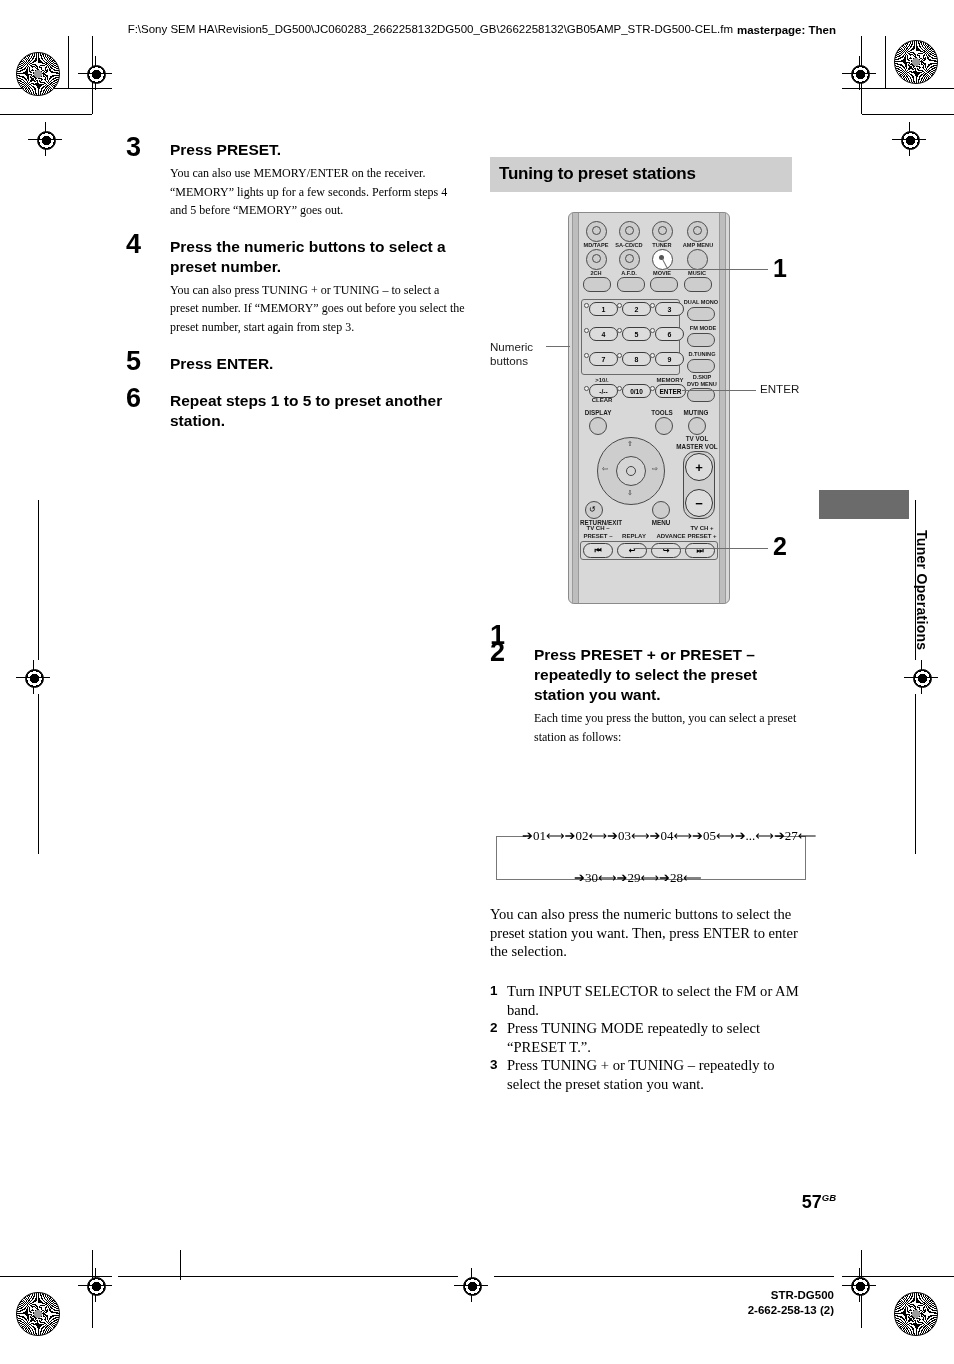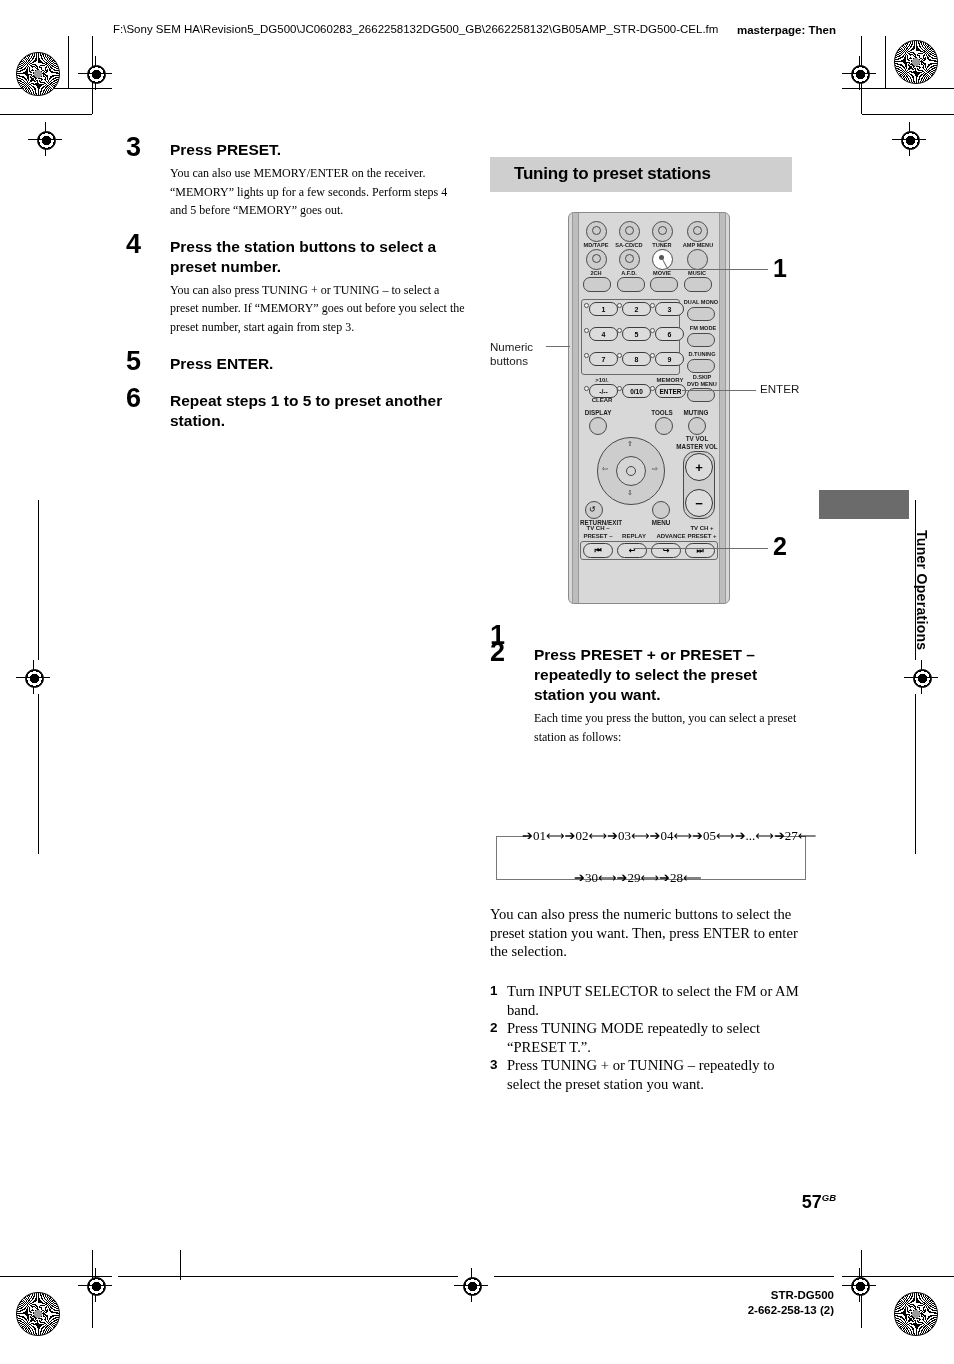--- a/index.html
+++ b/index.html
@@ -18,37 +18,37 @@
       margin:-8.5px 0 0 -8.5px;border-radius:50%;border:1.5px solid #000;
       background:radial-gradient(circle,#000 0 38%,#fff 38% 60%,#000 60% 100%);}
   .burst{position:absolute;width:42px;height:42px;border-radius:50%;
       background:
         radial-gradient(circle,#9a9a9a 0 14%,rgba(255,255,255,0) 14% 100%),
         repeating-conic-gradient(#000 0deg 2.6deg,#fff 2.6deg 5.2deg);
       border:1px solid #000;}
 
   
   .hdr-path{position:absolute;left:113px;top:22px;width:620px;
-     font-family:"Liberation Sans",sans-serif;font-size:11.5px;line-height:15px;color:#000;}
+     font-family:"Liberation Sans",sans-serif;font-size:11.5px;line-height:15px;color:#000;text-align:right;}
   .hdr-master{position:absolute;right:118px;top:24px;
      font-family:"Liberation Sans",sans-serif;font-size:11.5px;font-weight:bold;}
 
   
   .col-left{position:absolute;left:126px;top:140px;width:340px;}
   .col-right{position:absolute;left:490px;top:150px;width:320px;}
 
   .step{position:relative;margin-bottom:17px;padding-left:44px;}
   .step .num{position:absolute;left:0;top:-6px;
      font-family:"Liberation Sans",sans-serif;font-weight:bold;font-size:27px;line-height:27px;}
   .step .hd{font-family:"Liberation Sans",sans-serif;font-weight:bold;
      font-size:15.5px;line-height:20px;margin:0 0 4px 0;}
   .step .bd{font-family:"Liberation Serif",serif;font-size:12px;line-height:18.6px;}
 
   
-  .secbar{background:#cfcfcf;padding:7px 9px 8px 24px;width:302px;box-sizing:border-box;}
+  .secbar{background:#cfcfcf;padding:7px 9px 8px 9px;width:302px;box-sizing:border-box;}
   .secbar span{font-family:"Liberation Sans",sans-serif;font-weight:bold;font-size:17px;
      letter-spacing:-0.2px;}
 
   
   .remote-wrap{position:absolute;left:490px;top:212px;width:330px;height:400px;}
   .remote{position:absolute;left:78px;top:0;width:160px;height:390px;
      background:#d8d8d8;border-radius:6px;border:1px solid #8a8a8a;}
   .remote .railL,.remote .railR{position:absolute;top:0;bottom:0;width:5px;background:#bdbdbd;
      border-left:1px solid #9a9a9a;border-right:1px solid #9a9a9a;}
   .remote .railL{left:3px;} .remote .railR{right:3px;}
@@ -176,21 +176,21 @@
   <div class="col-left">
 
     <div class="step">
       <div class="num">3</div>
       <div class="hd">Press PRESET.</div>
       <div class="bd">You can also use MEMORY/ENTER on the receiver. “MEMORY” lights up for a few seconds. Perform steps 4 and 5 before “MEMORY” goes out.</div>
     </div>
 
     <div class="step">
       <div class="num">4</div>
-      <div class="hd">Press the station buttons to select a preset number.</div>
+      <div class="hd">Press the numeric buttons to select a preset number.</div>
       <div class="bd">You can also press TUNING + or TUNING – to select a preset number. If “MEMORY” goes out before you select the preset number, start again from step 3.</div>
     </div>
 
     <div class="step">
       <div class="num">5</div>
       <div class="hd">Press ENTER.</div>
     </div>
 
     <div class="step">
       <div class="num">6</div>

